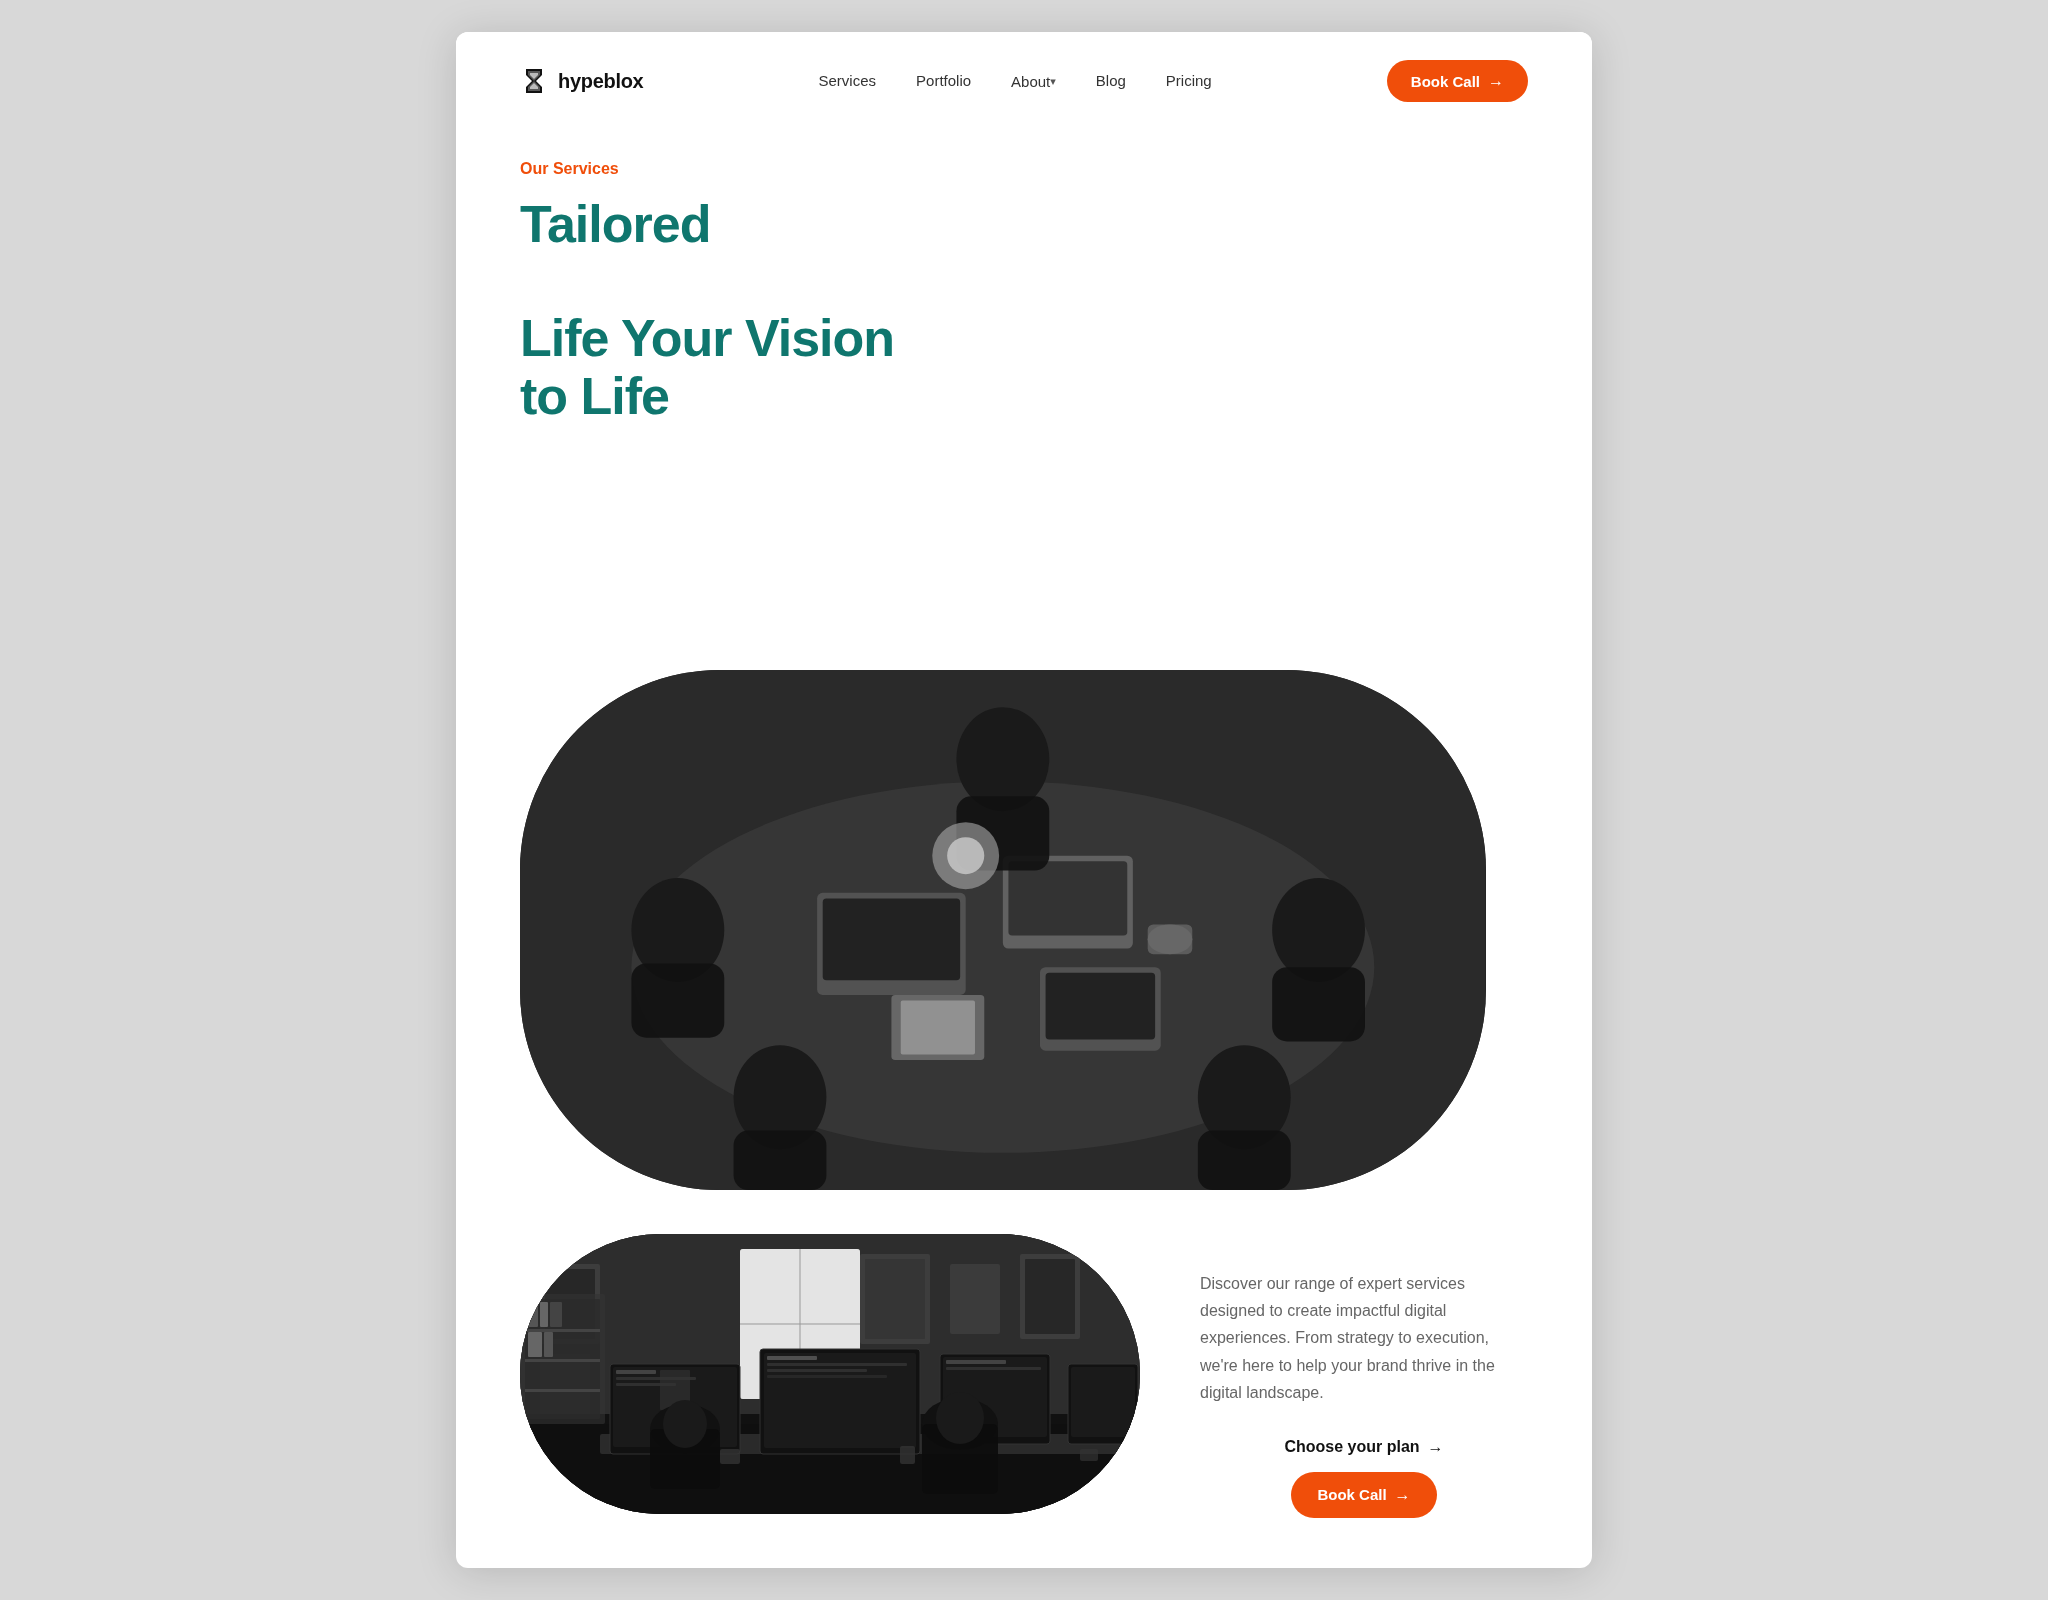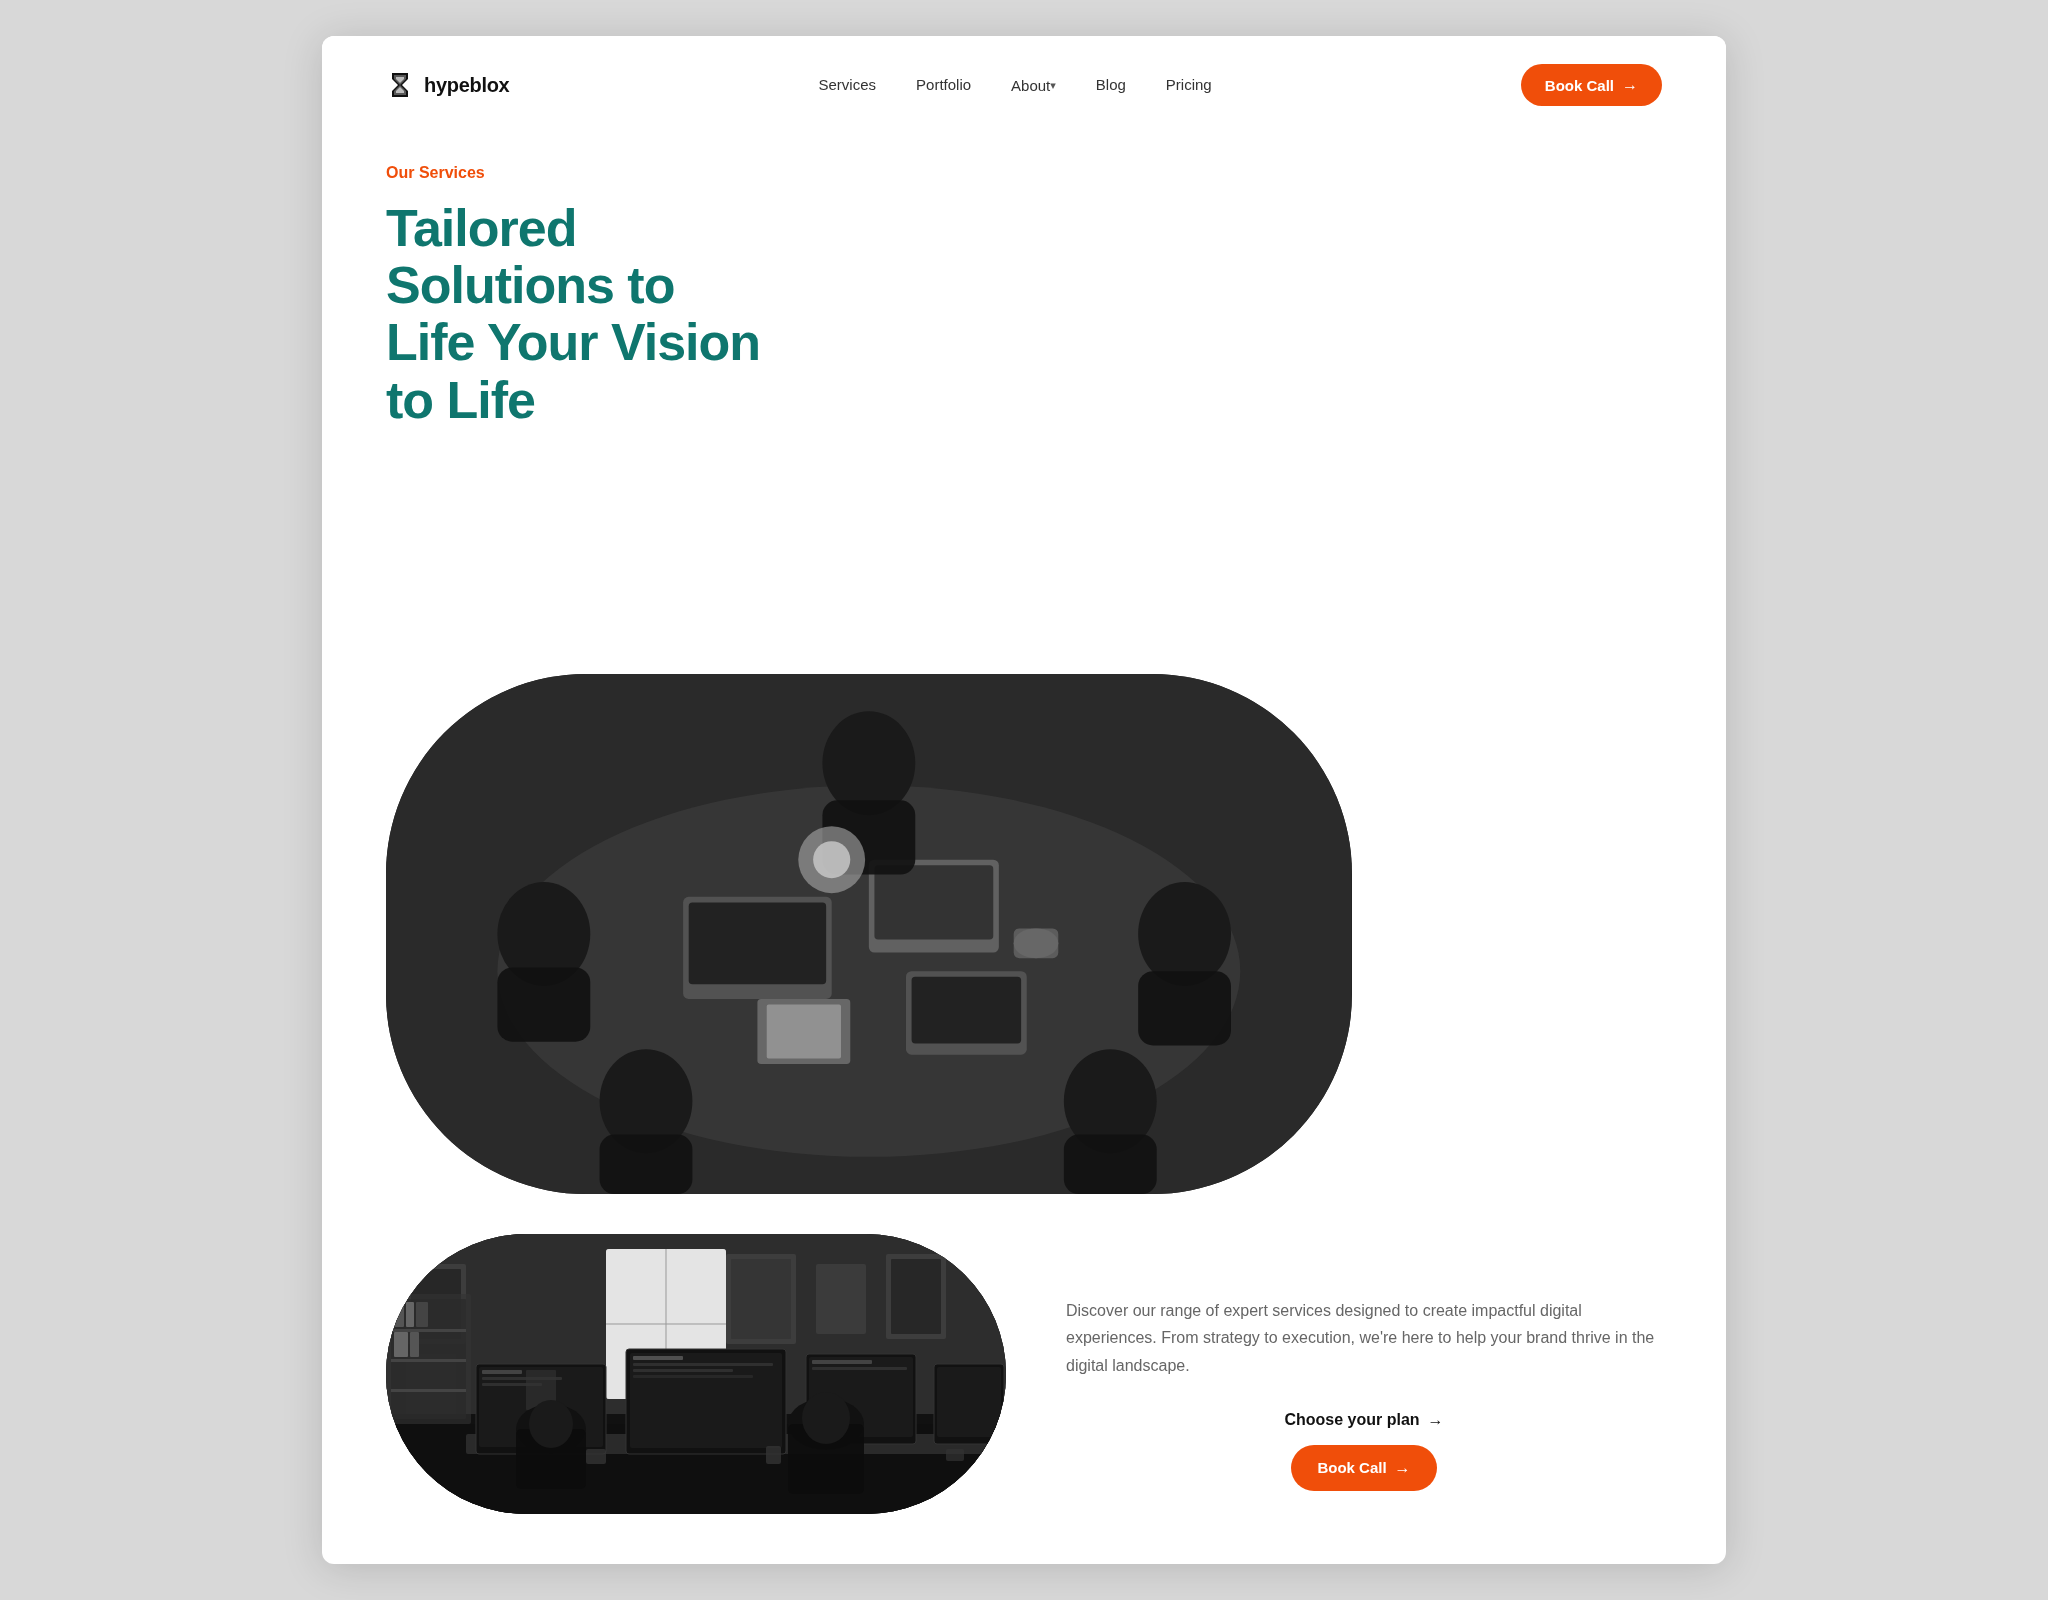--- a/index.html
+++ b/index.html
@@ -9,21 +9,21 @@
       display: flex;
       justify-content: center;
       align-items: center;
       min-height: 100vh;
       font-family: -apple-system, BlinkMacSystemFont, 'Segoe UI', Helvetica, Arial, sans-serif;
     }
 
     .browser-window {
       background: #ffffff;
       border-radius: 12px;
-      width: 1404px;
+      width: 1136px;
       min-height: 900px;
       box-shadow: 0 4px 40px rgba(0,0,0,0.15);
       overflow: hidden;
       position: relative;
     }
 
     
     .navbar {
       display: flex;
       align-items: center;
@@ -252,21 +252,21 @@
       <span>Book Call</span>
       <span class="arrow">→</span>
     </button>
   </nav>
 
   <div class="hero-section">
     <div class="hero-left">
       <div class="services-label">Our Services</div>
       <h1 class="hero-title">
         <span>Tailored</span><br>
-        <span>Solutions to</span><br>
+        <br>
         <span>Life Your Vision</span><br>
         <span>to Life</span>
       </h1>
     </div>
 
     <div class="hero-image-right">
       <svg class="team-svg-top" viewBox="0 0 520 280" xmlns="http://www.w3.org/2000/svg">
         <rect width="520" height="280" fill="#2a2a2a"></rect>
 
         <rect width="520" height="280" fill="url(#noise)" opacity="0.3"></rect>

